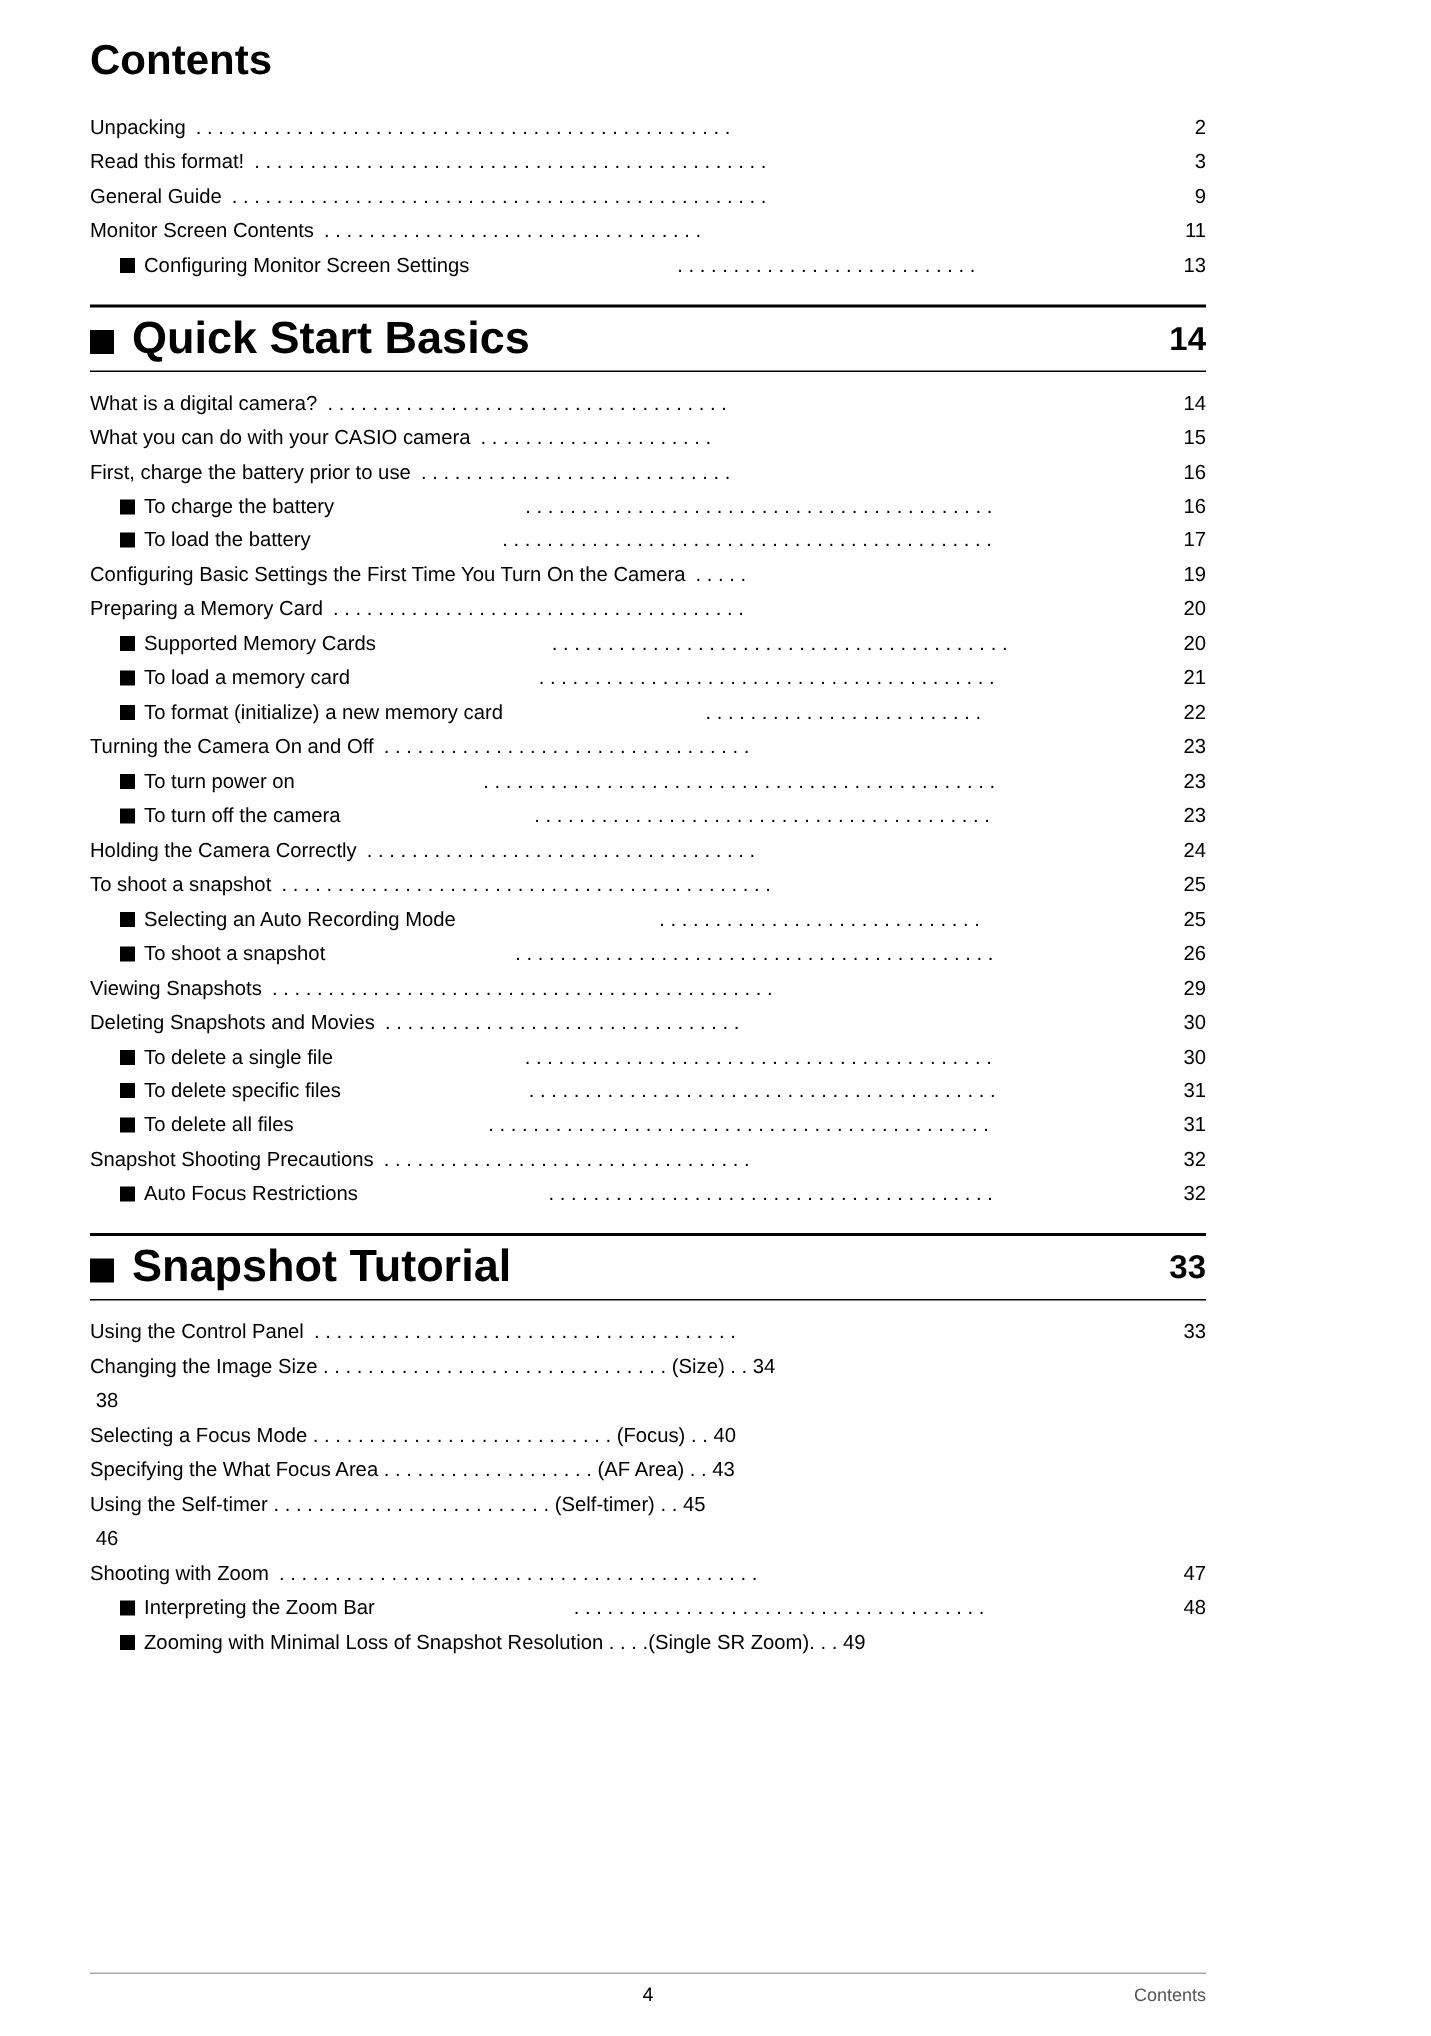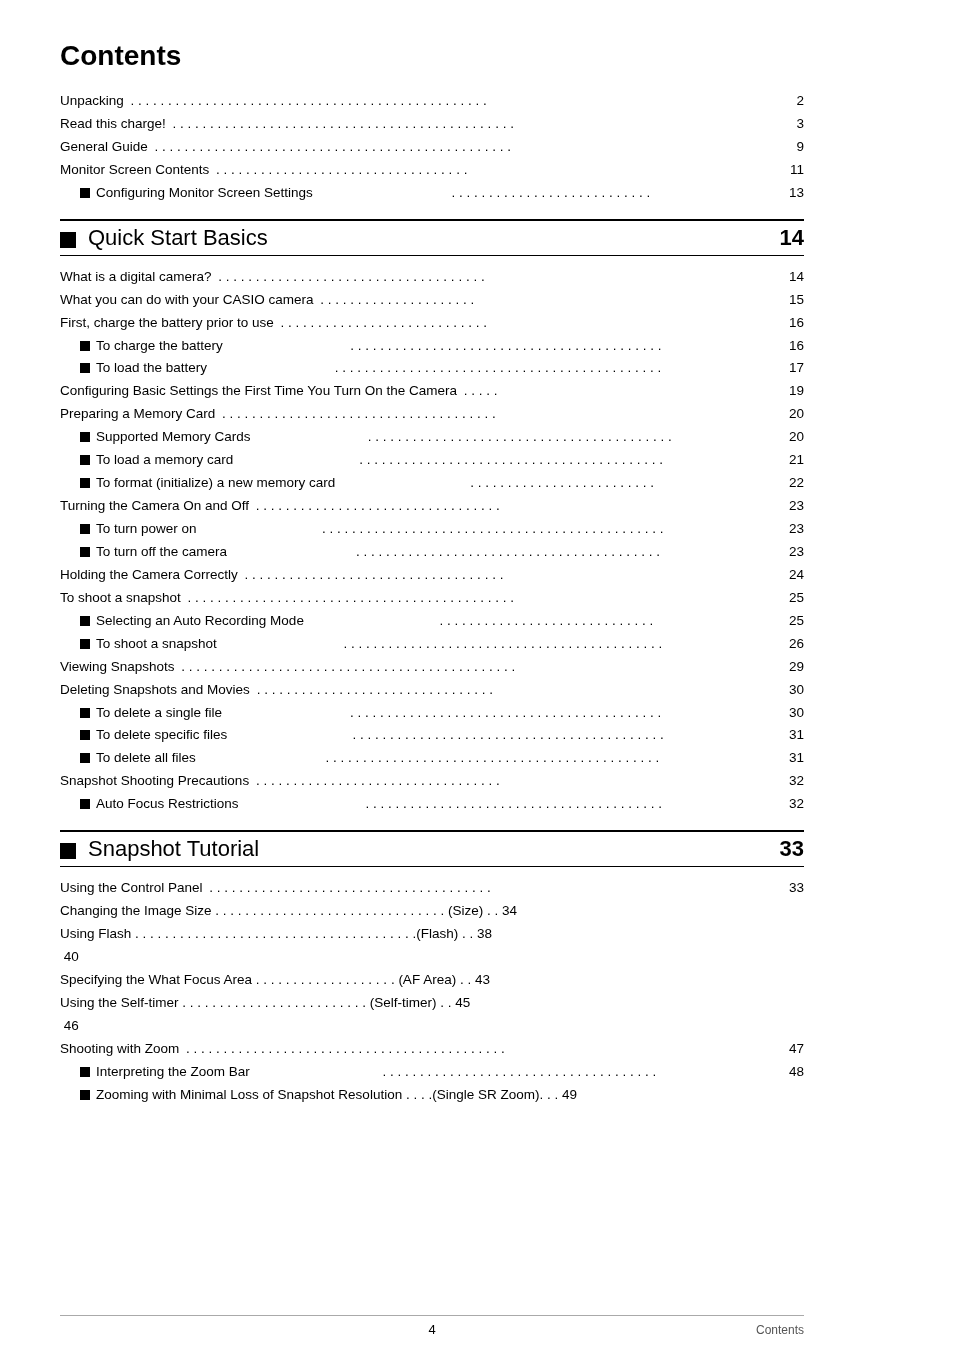--- a/index.html
+++ b/index.html
@@ -8,21 +8,21 @@
       background: #fff;
       width: 954px;
       min-height: 1357px;
       position: relative;
       color: #000;
       font-size: 14px;
     }
     .page {
       width: 864px;
       min-height: 1357px;
-      padding: 40px 60px 60px 60px;
+      padding: 24px 60px 60px 60px;
       position: relative;
     }
     .page-title {
       font-size: 28px;
       font-weight: bold;
       margin-bottom: 18px;
       padding-bottom: 0;
     }
     .toc-section {
       margin-bottom: 10px;
@@ -55,22 +55,22 @@
     .section-header {
       display: flex;
       align-items: center;
       justify-content: space-between;
       border-top: 2px solid #000;
       border-bottom: 1px solid #000;
       margin: 14px 0 10px 0;
       padding: 4px 0;
     }
     .section-header-title {
-      font-size: 22px;
-      font-weight: normal;
+      font-size: 30px;
+      font-weight: bold;
       display: flex;
       align-items: center;
       gap: 8px;
       justify-content: center;
     }
     .section-header-num {
       font-size: 22px;
       font-weight: bold;
     }
     .section-icon {
@@ -119,21 +119,21 @@
 
   <h1 class="page-title">Contents</h1>
 
   <div class="toc-section">
     <div class="toc-entry-row">
       <span class="entry-label">Unpacking</span>
       <span class="dots-fill">&nbsp;. . . . . . . . . . . . . . . . . . . . . . . . . . . . . . . . . . . . . . . . . . . . . . . .</span>
       <span class="pn">&nbsp;2</span>
     </div>
     <div class="toc-entry-row">
-      <span class="entry-label">Read this charge!</span>
+      <span class="entry-label">Read this format!</span>
       <span class="dots-fill">&nbsp;. . . . . . . . . . . . . . . . . . . . . . . . . . . . . . . . . . . . . . . . . . . . . .</span>
       <span class="pn">&nbsp;3</span>
     </div>
     <div class="toc-entry-row">
       <span class="entry-label">General Guide</span>
       <span class="dots-fill">&nbsp;. . . . . . . . . . . . . . . . . . . . . . . . . . . . . . . . . . . . . . . . . . . . . . . .</span>
       <span class="pn">&nbsp;9</span>
     </div>
     <div class="toc-entry-row">
       <span class="entry-label">Monitor Screen Contents</span>
@@ -306,24 +306,24 @@
     <div class="toc-entry-row">
       <span class="entry-label">Using the Control Panel</span>
       <span class="dots-fill">&nbsp;. . . . . . . . . . . . . . . . . . . . . . . . . . . . . . . . . . . . . .</span>
       <span class="pn">&nbsp;33</span>
     </div>
     <div class="toc-entry-row">
       <span class="entry-label">Changing the Image Size  . . . . . . . . . . . . . . . . . . . . . . . . . . . . . . . (Size) . .</span>
       <span class="pn">&nbsp;34</span>
     </div>
     <div class="toc-entry-row">
-      <span class="entry-label">Using Flash  . . . . . . . . . . . . . . . . . . . . . . . . . . . . . . . . . . . . . .(Flash) . .</span>
       <span class="pn">&nbsp;38</span>
     </div>
     <div class="toc-entry-row">
+      <span class="entry-label">Selecting a Focus Mode  . . . . . . . . . . . . . . . . . . . . . . . . . . . (Focus) . .</span>
       <span class="pn">&nbsp;40</span>
     </div>
     <div class="toc-entry-row">
       <span class="entry-label">Specifying the What Focus Area  . . . . . . . . . . . . . . . . . . . (AF Area) . .</span>
       <span class="pn">&nbsp;43</span>
     </div>
     <div class="toc-entry-row">
       <span class="entry-label">Using the Self-timer  . . . . . . . . . . . . . . . . . . . . . . . . . (Self-timer) . .</span>
       <span class="pn">&nbsp;45</span>
     </div>

